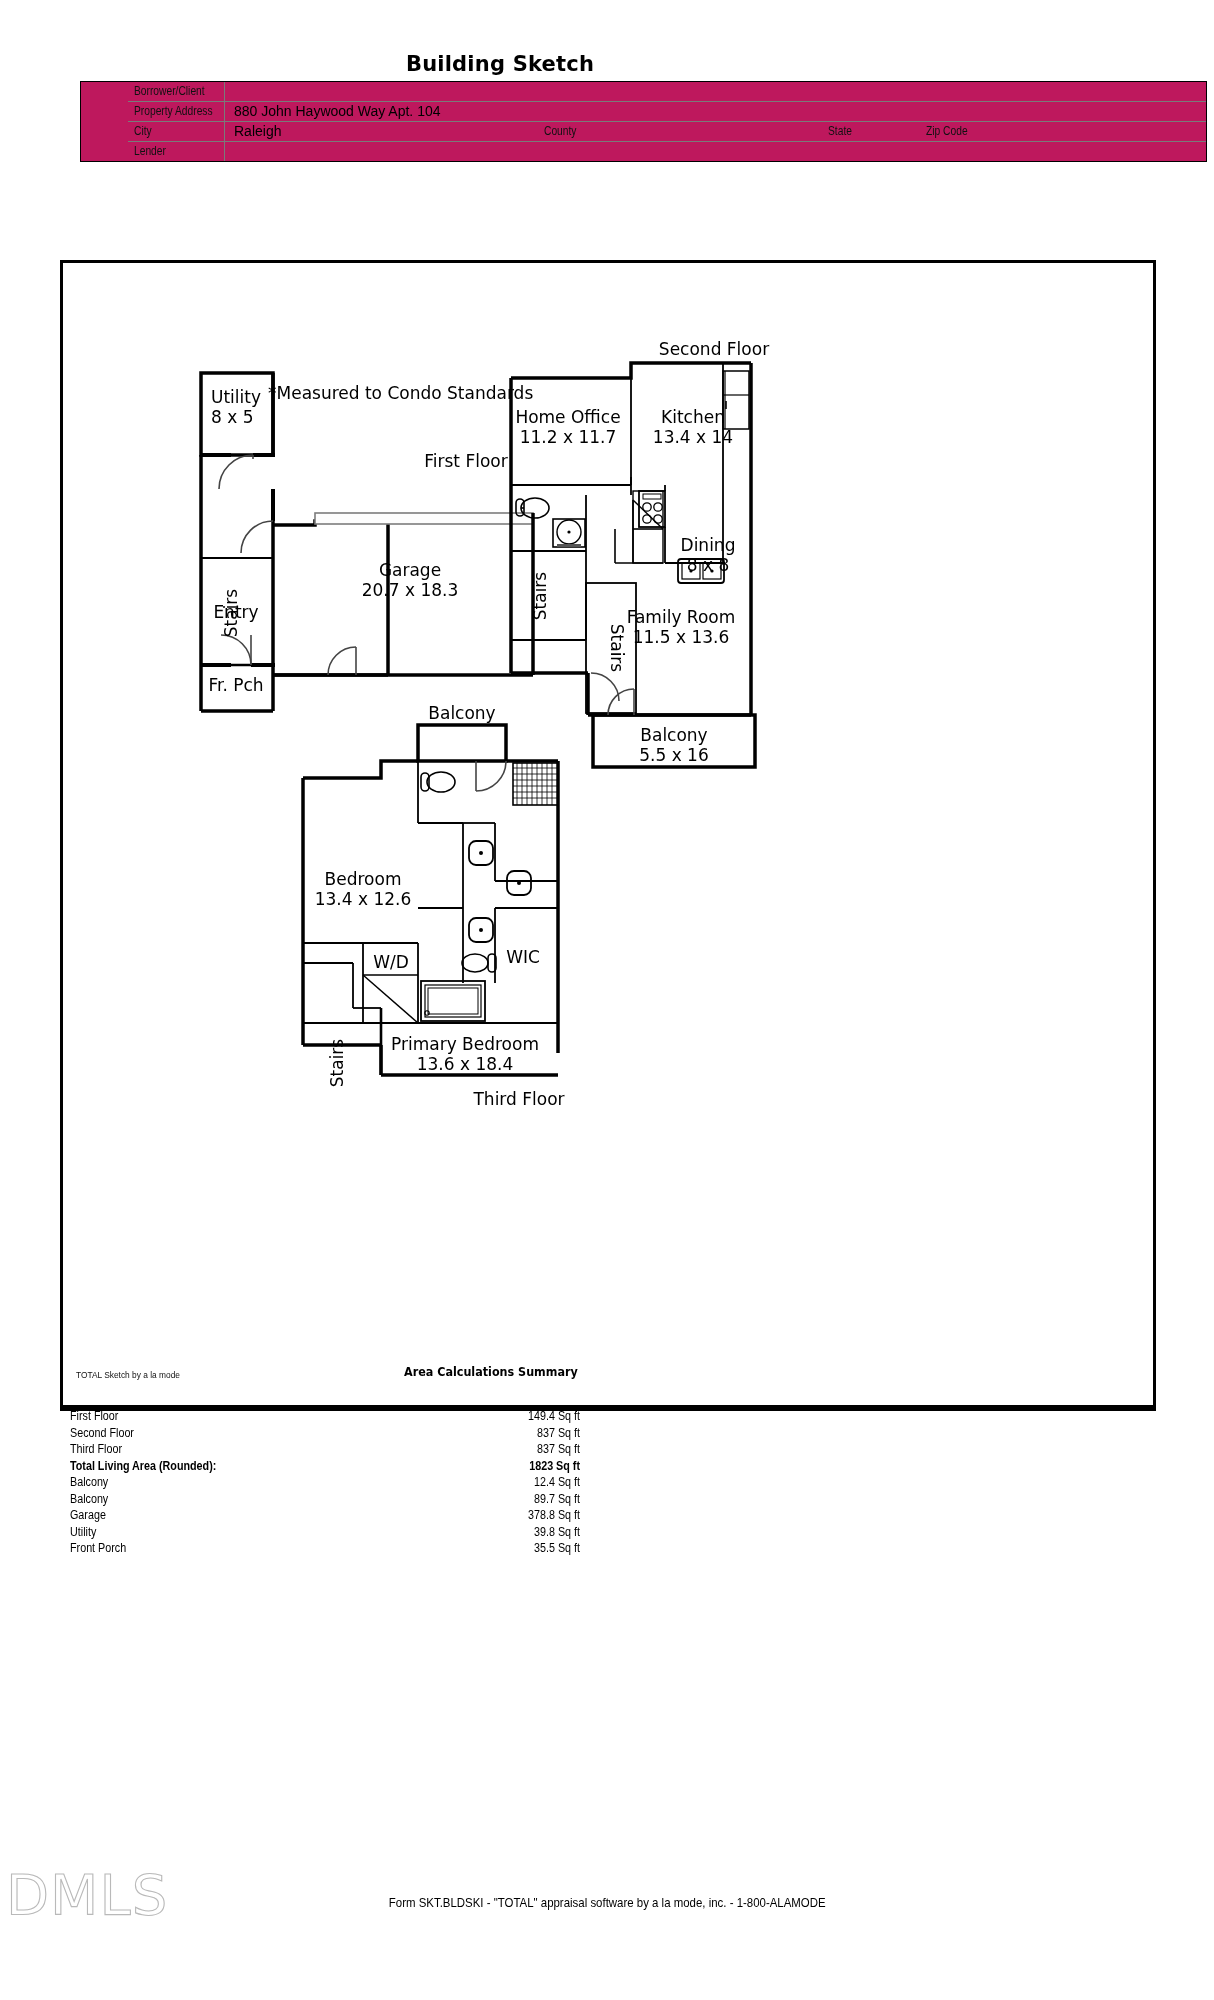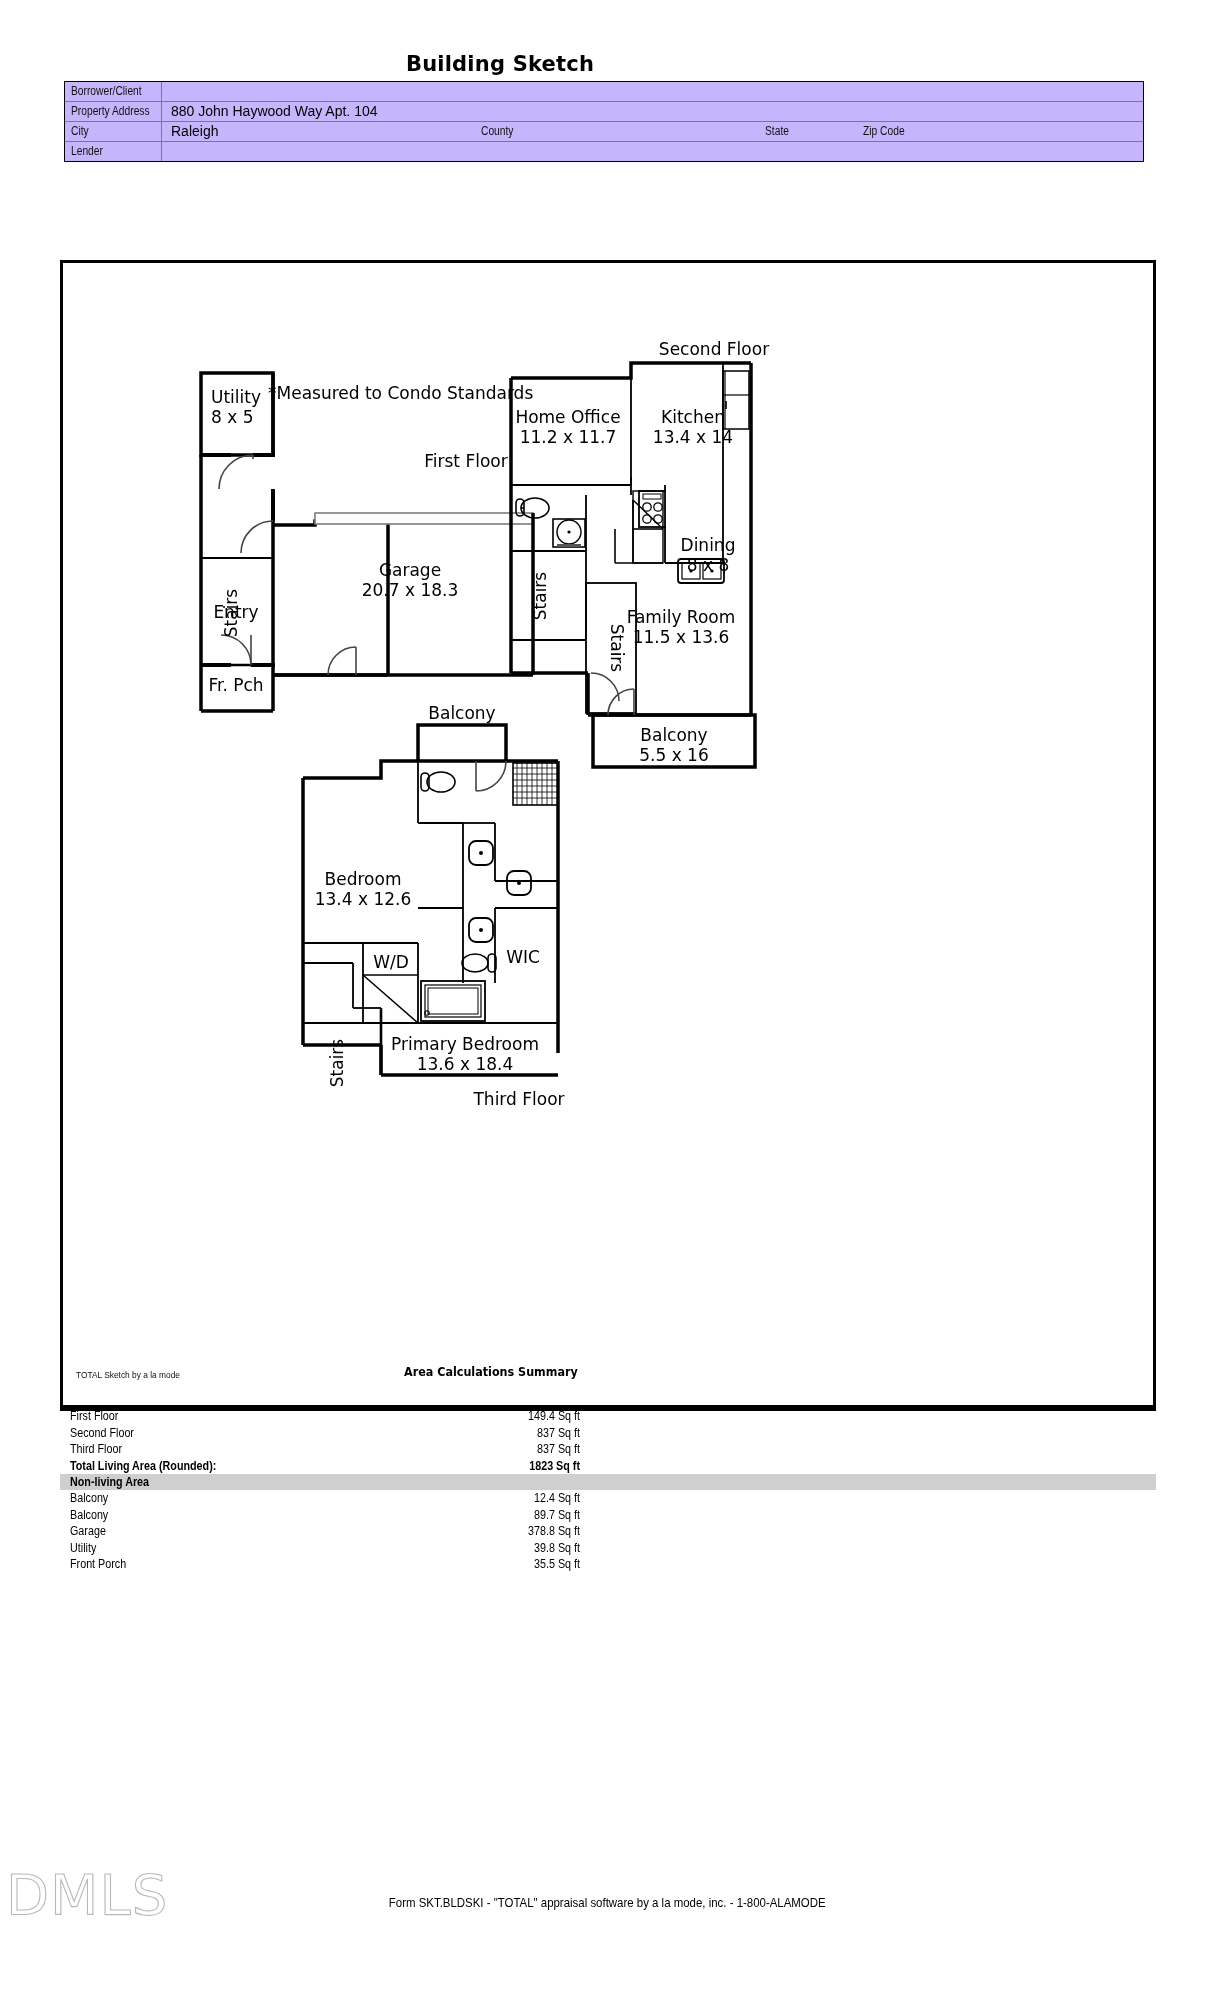--- a/index.html
+++ b/index.html
@@ -13,22 +13,22 @@
 
   
   #doc-title{
     position:absolute;left:0;top:52px;width:1000px;text-align:center;
     font-family:"DejaVu Sans", sans-serif;
     font-weight:bold;font-size:21px;letter-spacing:.2px;
   }
 
   
   #header-table{
-    position:absolute;left:64px;top:81px;width:1078px;
-    border:1.6px solid #000;border-collapse:collapse;background:#c4b5fd;
+    position:absolute;left:80px;top:81px;width:1078px;
+    border:1.6px solid #000;border-collapse:collapse;background:#be185d;padding-left:47px;
   }
   #header-table .hrow{
     position:relative;height:19px;border-bottom:1px solid #7a7a7a;
     display:block;
   }
   #header-table .hrow.last{border-bottom:none;}
   .hlabel{
     position:absolute;top:2px;font-size:12.5px;
     font-family:"Liberation Sans Narrow","Liberation Sans",sans-serif;
     transform:scaleX(.82);transform-origin:left top;color:#111;
@@ -428,23 +428,20 @@
     </div>
     <div class="sum-row">
       <div class="lbl">Third Floor</div>
       <div class="val">837 Sq ft</div>
     </div>
     <div class="sum-row total">
       <div class="lbl">Total Living Area (Rounded):</div>
       <div class="val">1823 Sq ft</div>
     </div>
 
-    <div class="sum-row section">
-      <div class="lbl">Non-living Area</div>
-    </div>
     <div class="sum-row">
       <div class="lbl">Balcony</div>
       <div class="val">12.4 Sq ft</div>
     </div>
     <div class="sum-row">
       <div class="lbl">Balcony</div>
       <div class="val">89.7 Sq ft</div>
     </div>
     <div class="sum-row">
       <div class="lbl">Garage</div>

